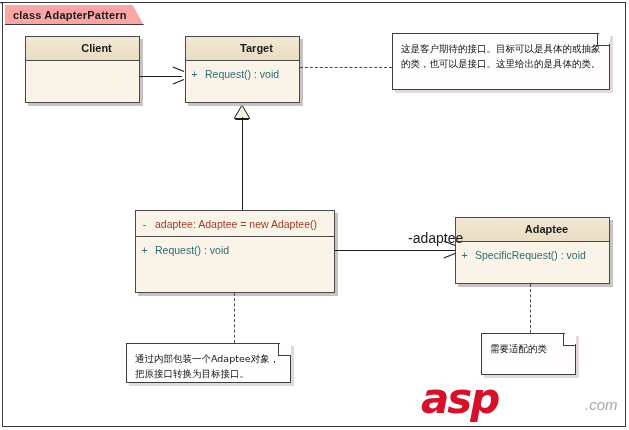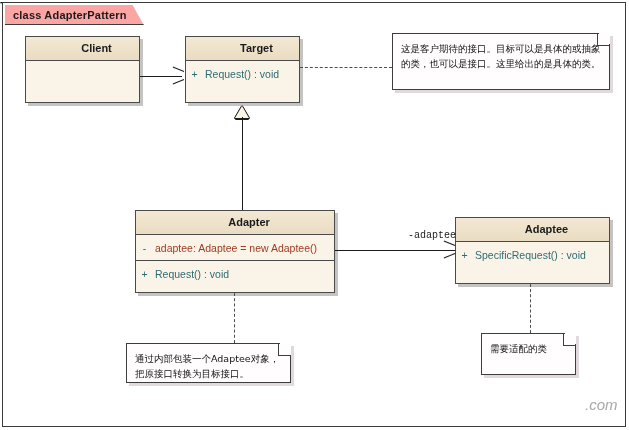--- a/index.html
+++ b/index.html
@@ -56,21 +56,21 @@
        border-bottom:12px solid #faf4e8;
        filter:drop-shadow(0 -1px 0 #1b1b1b) drop-shadow(-1px 1px 0 #1b1b1b)
               drop-shadow(1px 1px 0 #1b1b1b);}
 
   .arw{position:absolute;width:12px;height:12px;}
   .arw:before,.arw:after{content:"";position:absolute;left:0;width:12px;height:1px;
                          background:#1b1b1b;}
   .arw:before{top:1px;transform:rotate(22deg);transform-origin:right center;}
   .arw:after{top:9px;transform:rotate(-22deg);transform-origin:right center;}
 
-  .edgelbl{position:absolute;font-size:10px;color:#1b1b1b;white-space:nowrap;font-family:Liberation Mono, monospace;}
+  .edgelbl{position:absolute;font-size:14px;color:#1b1b1b;white-space:nowrap;}
 
   
   #wm{position:absolute;right:4px;bottom:2px;width:208px;height:56px;
       pointer-events:none;}
   #wm .asp{position:absolute;left:4px;top:2px;font-size:42px;font-weight:bold;
            font-style:italic;color:#d6102a;letter-spacing:-2px;
            font-family:"DejaVu Sans","Liberation Sans",sans-serif;}
   #wm .ku{position:absolute;left:92px;top:0px;font-size:46px;font-weight:bold;
           font-style:italic;color:#9a9a9a;letter-spacing:-3px;
           font-family:"DejaVu Serif","Liberation Serif",serif;}
@@ -102,21 +102,20 @@
   <div class="sect">
     <div class="row">
       <span class="vis pub">+</span>
       <span class="sig mname">Request() : void</span>
     </div>
   </div>
 </div>
 
 
 <div class="cls" style="left:135px;top:210px;width:200px;height:83px;">
-  <div class="hdr">Adapter</div>
   <div class="sect">
     <div class="row">
       <span class="vis priv">-</span>
       <span class="sig priv">adaptee:  Adaptee = new Adaptee()</span>
     </div>
   </div>
   <div class="sect">
     <div class="row">
       <span class="vis pub">+</span>
       <span class="sig mname">Request() : void</span>
@@ -170,17 +169,18 @@
 <div class="dashh" style="left:300px;top:67px;width:92px;"></div>
 
 
 <div class="dashv" style="left:234px;top:293px;height:50px;"></div>
 
 
 <div class="dashv" style="left:530px;top:284px;height:49px;"></div>
 
 
 <div id="wm">
+  <span class="asp">asp</span>
   <span class="com">.com</span>
 </div>
 
 
 
 
 </body></html>

